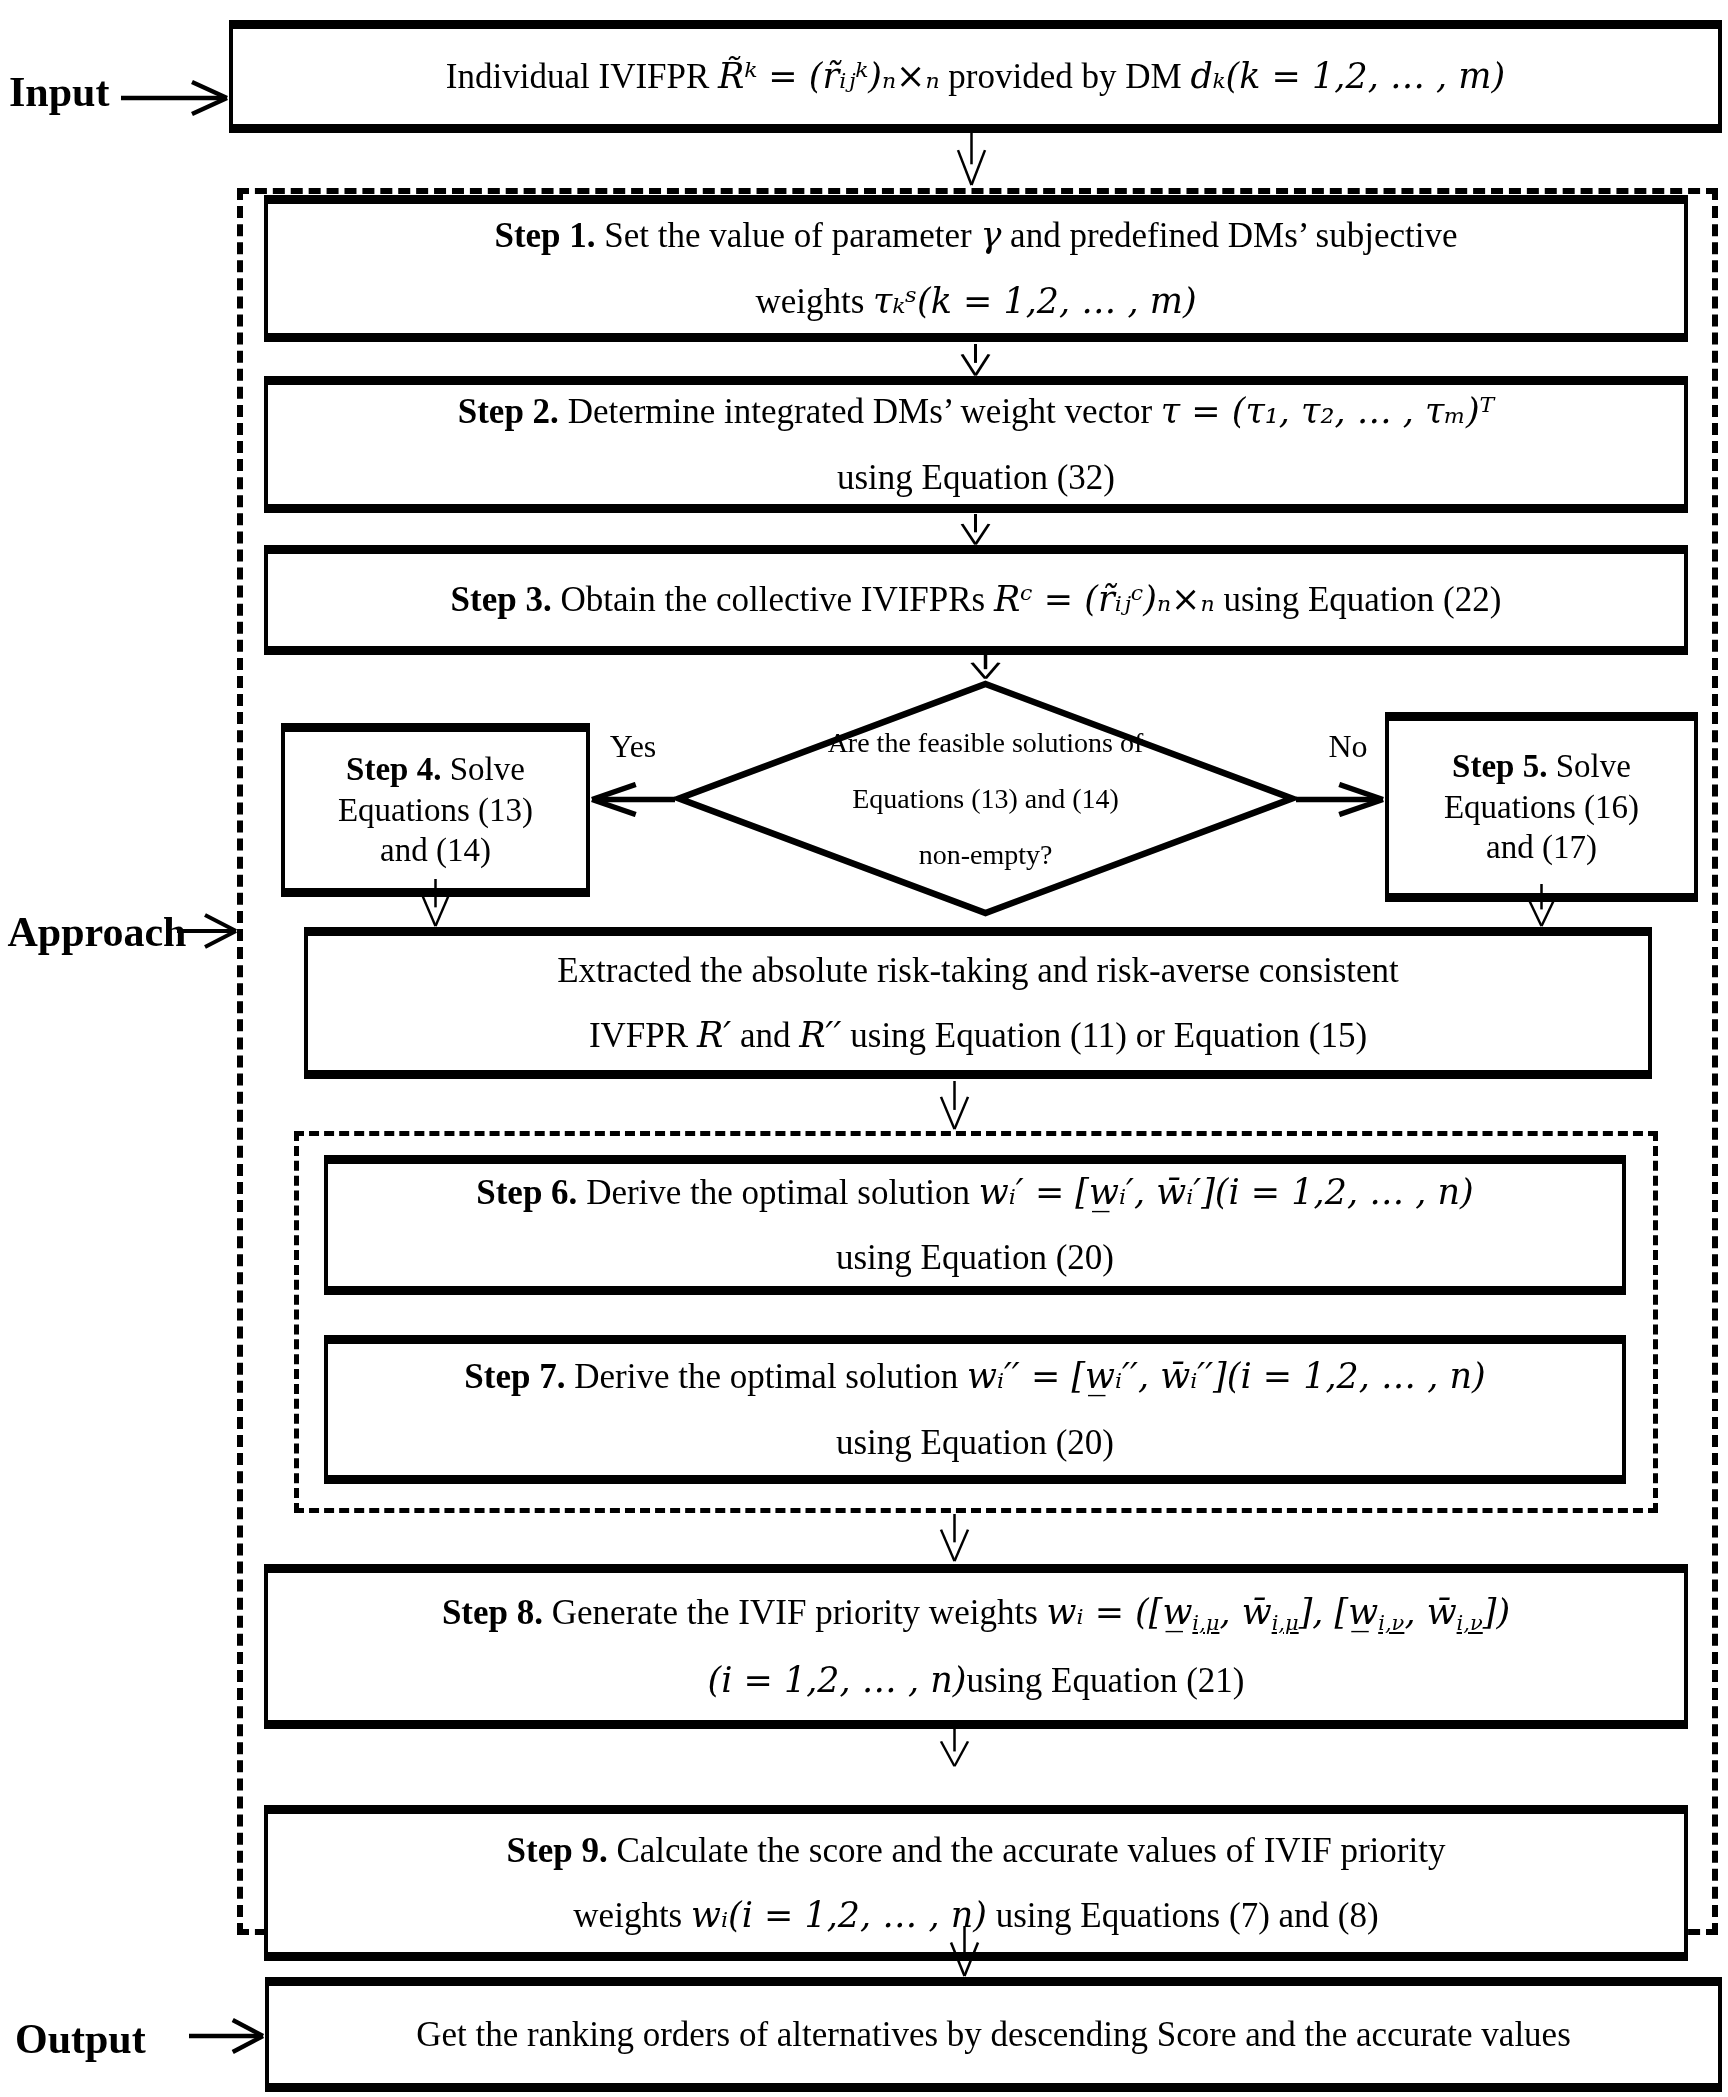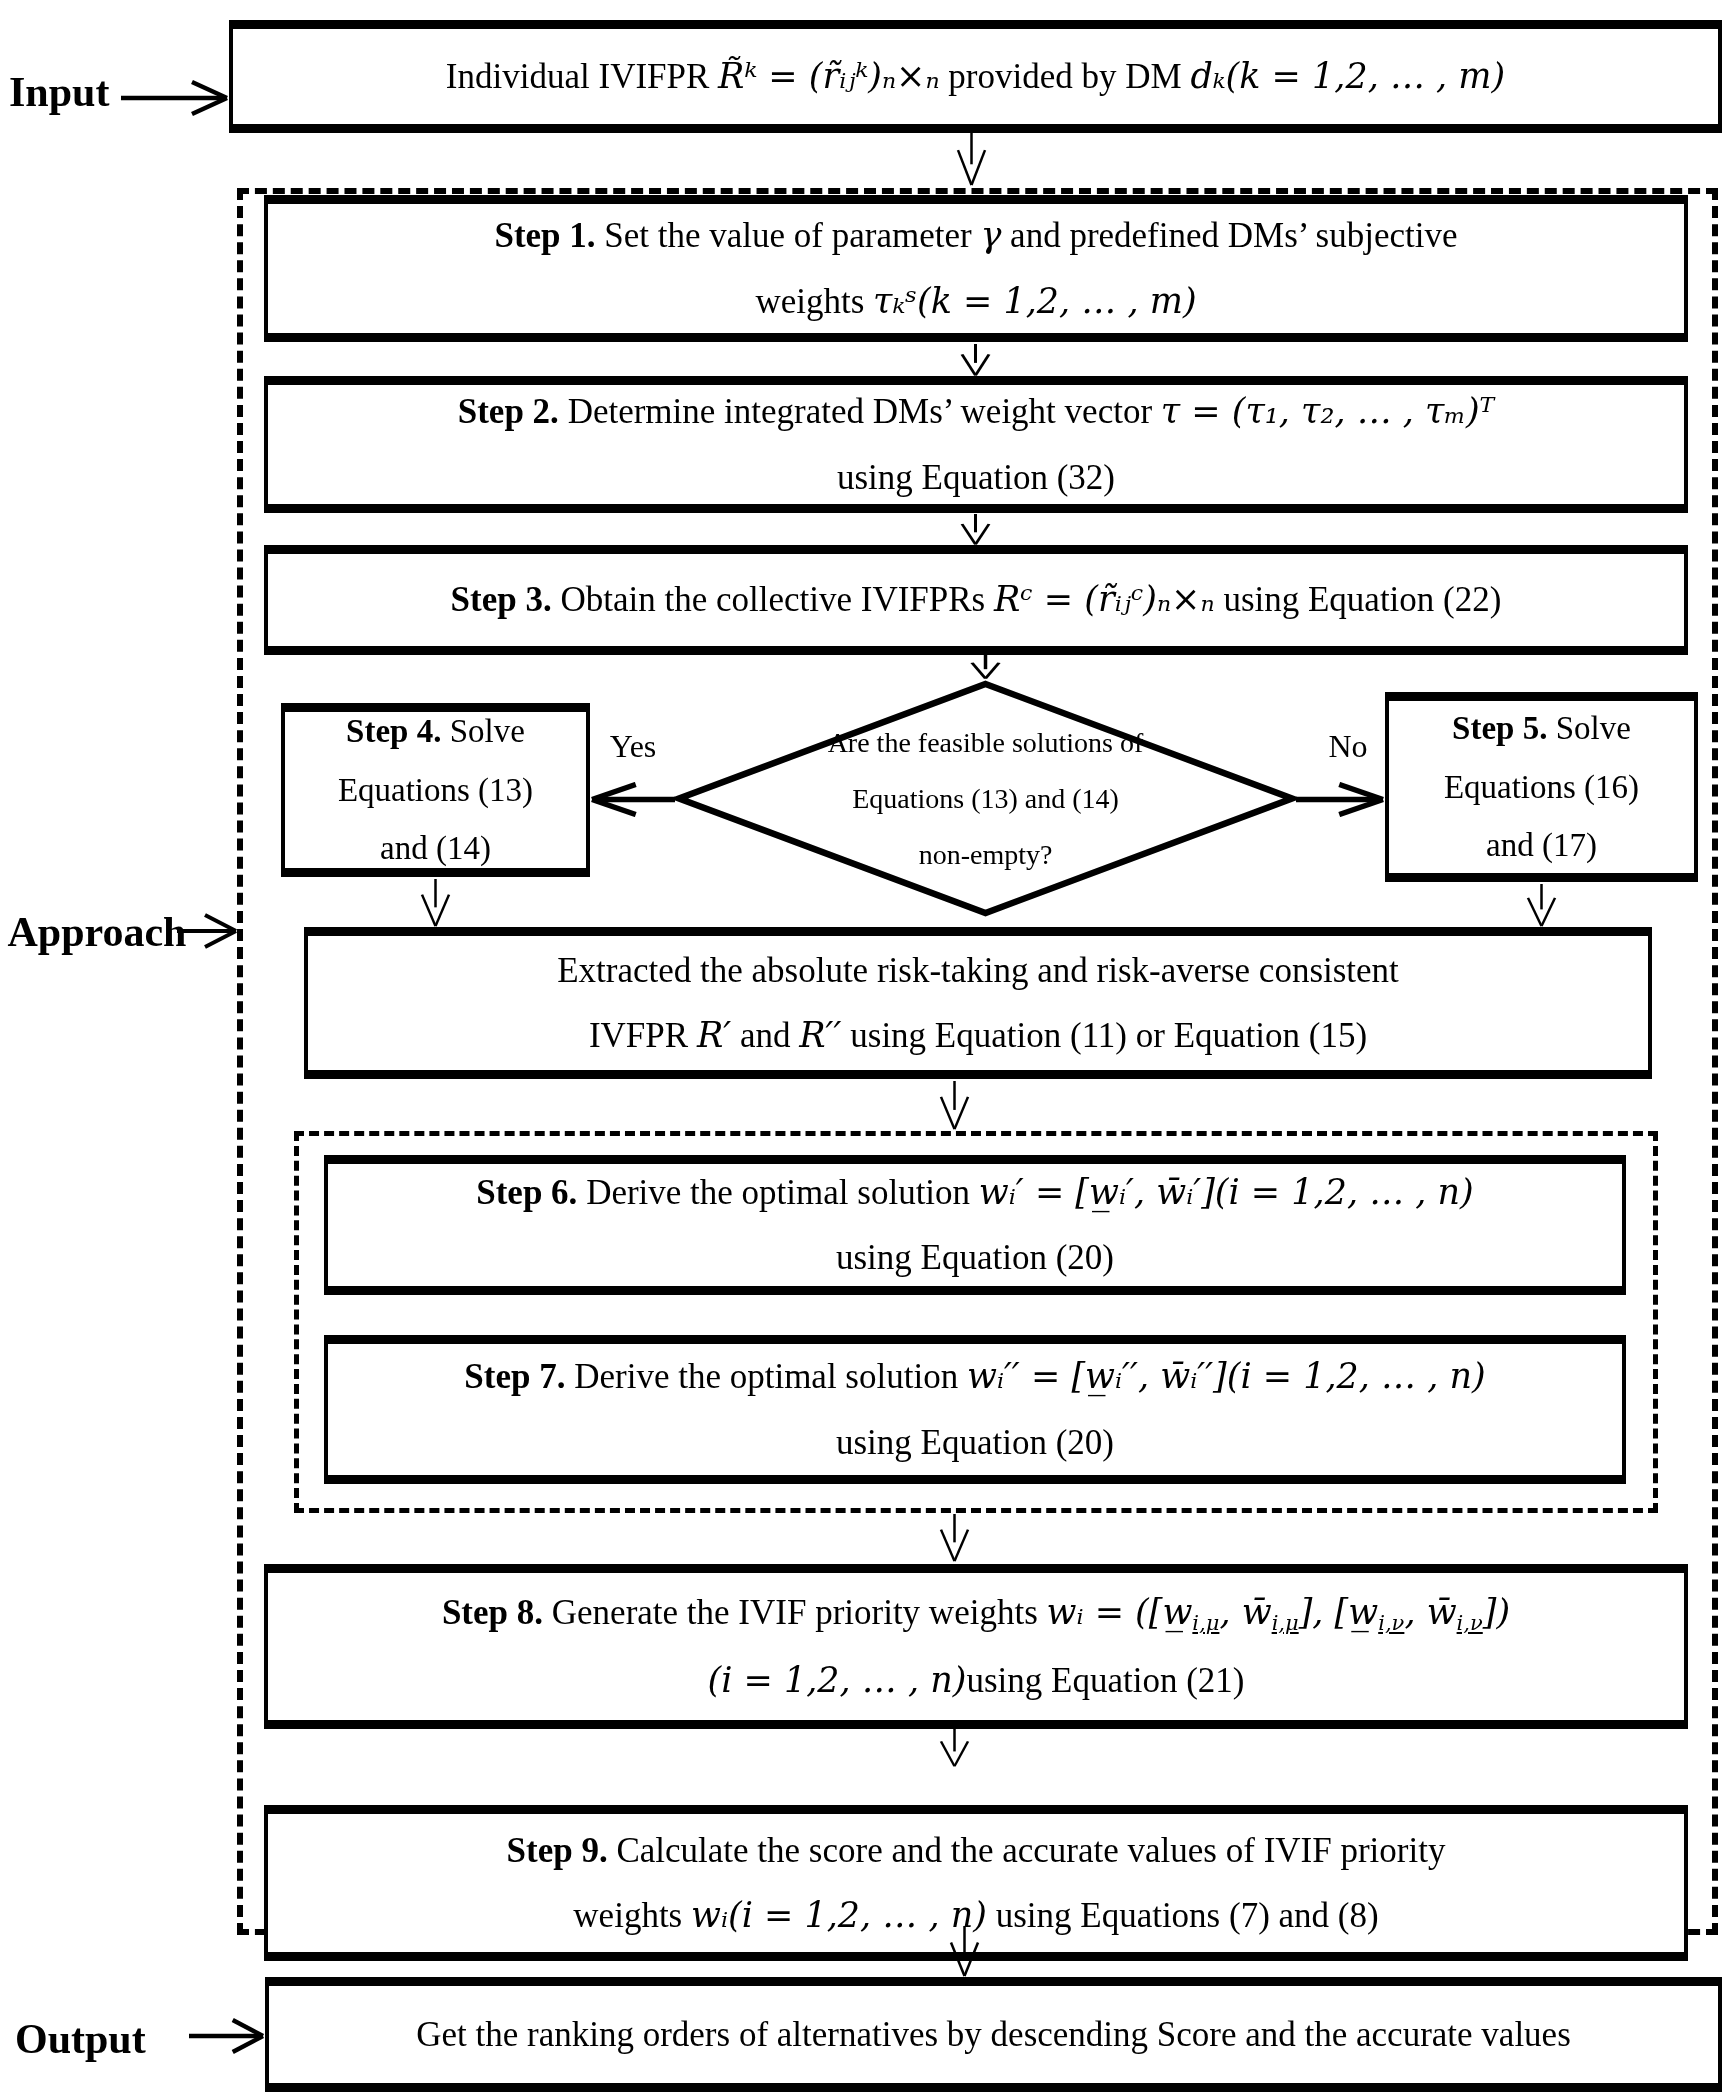--- a/index.html
+++ b/index.html
@@ -4,21 +4,21 @@
 <style>
   html,body{margin:0;padding:0;background:#fff;}
   .canvas{position:relative;width:1728px;height:2097px;background:#fff;
           font-family:"Liberation Serif","DejaVu Serif",serif;color:#000;}
   .box{position:absolute;box-sizing:border-box;background:#fff;
        border:4.5px solid #000;border-top-width:9.5px;border-bottom-width:9.5px;
        display:flex;flex-direction:column;justify-content:center;align-items:center;
        text-align:center;font-size:35px;line-height:1.12;}
   .box .line{display:block;white-space:nowrap;}
   .gap2{row-gap:26px;}
-  .gap3{row-gap:22px;}
+  .gap3{row-gap:4px;margin-top:20px;}
   .b{font-weight:bold;}
   .m{font-style:italic;font-family:"DejaVu Serif","DejaVu Sans",serif;}
   .sb{font-style:italic;font-size:0.60em;vertical-align:-0.28em;
       font-family:"DejaVu Serif","DejaVu Sans",serif;text-decoration:underline;}
   .dash-outer{position:absolute;box-sizing:border-box;border:6.5px dashed #000;background:transparent;}
   .dash-inner{position:absolute;box-sizing:border-box;border:5px dashed #000;background:transparent;}
   .side-label{position:absolute;font-weight:bold;font-size:42px;white-space:nowrap;}
   .arr{position:absolute;}
   .arr svg{display:block;width:100%;height:100%;}
   .diamond-wrap{position:absolute;left:675px;top:680px;width:621px;height:237px;}

